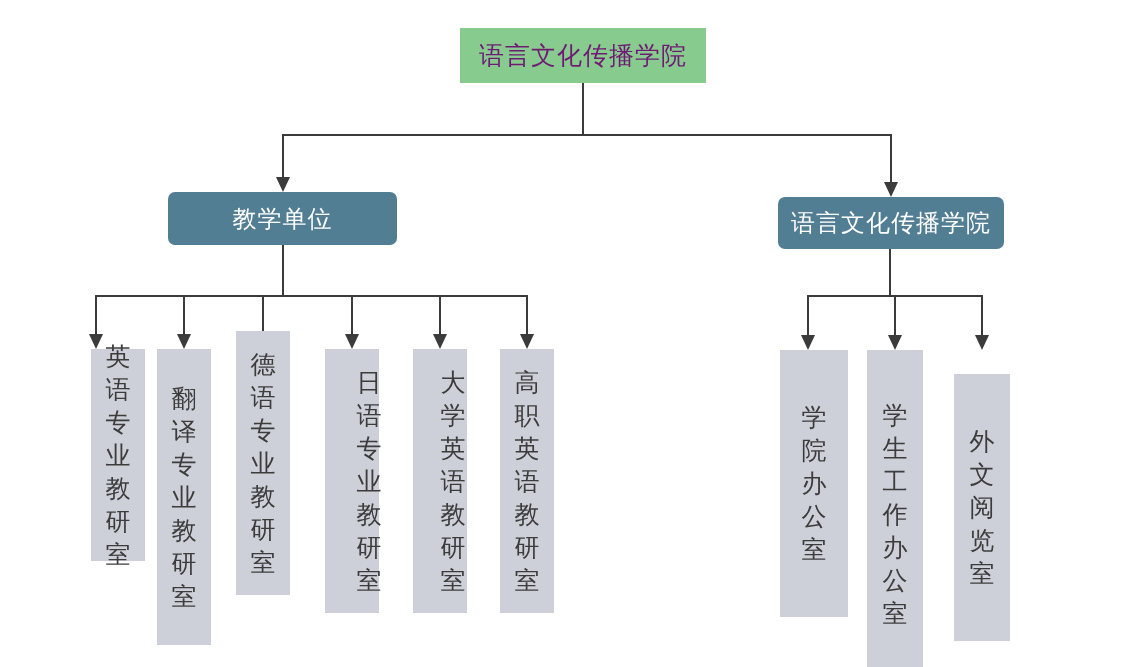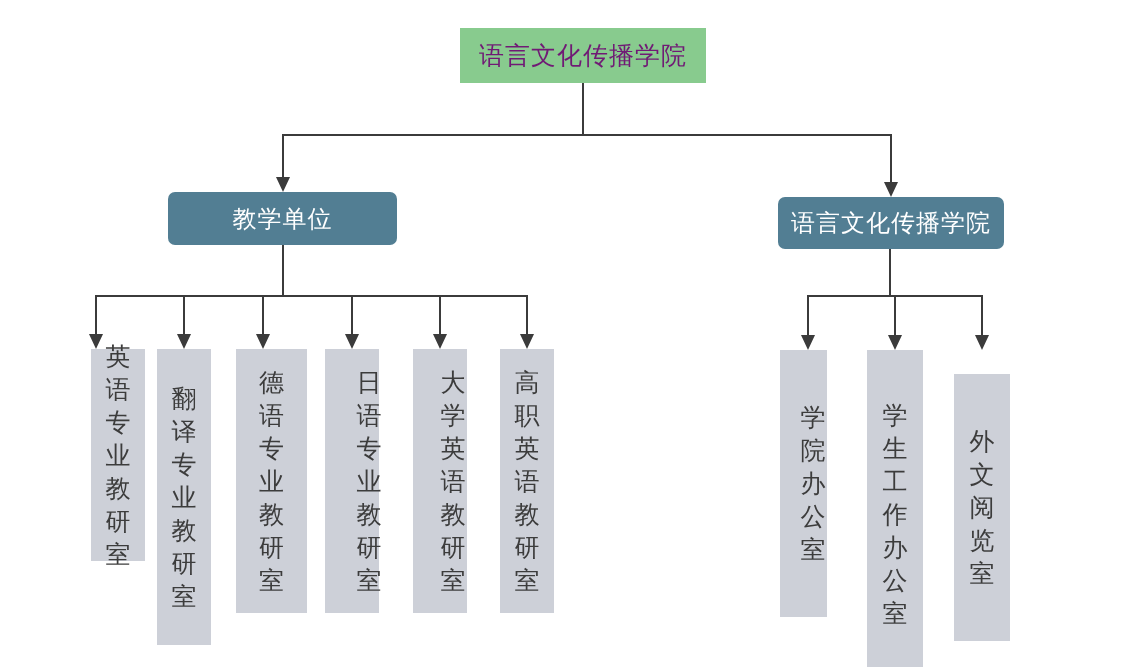--- a/index.html
+++ b/index.html
@@ -108,34 +108,34 @@
   <div class="node branch" style="left:778px; top:197px; width:226px; height:52px;">
     <span>语言文化传播学院</span>
   </div>
 
   <div class="node leaf" style="left:69px; top:349px; width:54px; height:212px;margin-left:22px;">
     <div class="vtext">英语专业教研室</div>
   </div>
   <div class="node leaf" style="left:157px; top:349px; width:54px; height:296px;">
     <div class="vtext">翻译专业教研室</div>
   </div>
-  <div class="node leaf" style="left:236px; top:349px; width:71px; height:264px;">
+  <div class="node leaf" style="left:236px; top:331px; width:54px; height:264px;">
     <div class="vtext">德语专业教研室</div>
   </div>
   <div class="node leaf" style="left:325px; top:349px; width:54px; height:264px;padding-left:34px;">
     <div class="vtext">日语专业教研室</div>
   </div>
   <div class="node leaf" style="left:413px; top:349px; width:54px; height:264px;justify-content:flex-end;">
     <div class="vtext">大学英语教研室</div>
   </div>
   <div class="node leaf" style="left:500px; top:349px; width:54px; height:264px;">
     <div class="vtext">高职英语教研室</div>
   </div>
 
-  <div class="node leaf" style="left:780px; top:350px; width:47px; height:267px;justify-content:flex-end;">
+  <div class="node leaf" style="left:780px; top:350px; width:68px; height:267px;">
     <div class="vtext">学院办公室</div>
   </div>
   <div class="node leaf" style="left:867px; top:350px; width:56px; height:328px;">
     <div class="vtext">学生工作办公室</div>
   </div>
   <div class="node leaf" style="left:954px; top:350px; width:56px; height:267px;margin-top:24px;">
     <div class="vtext">外文阅览室</div>
   </div>
 
 </div>

